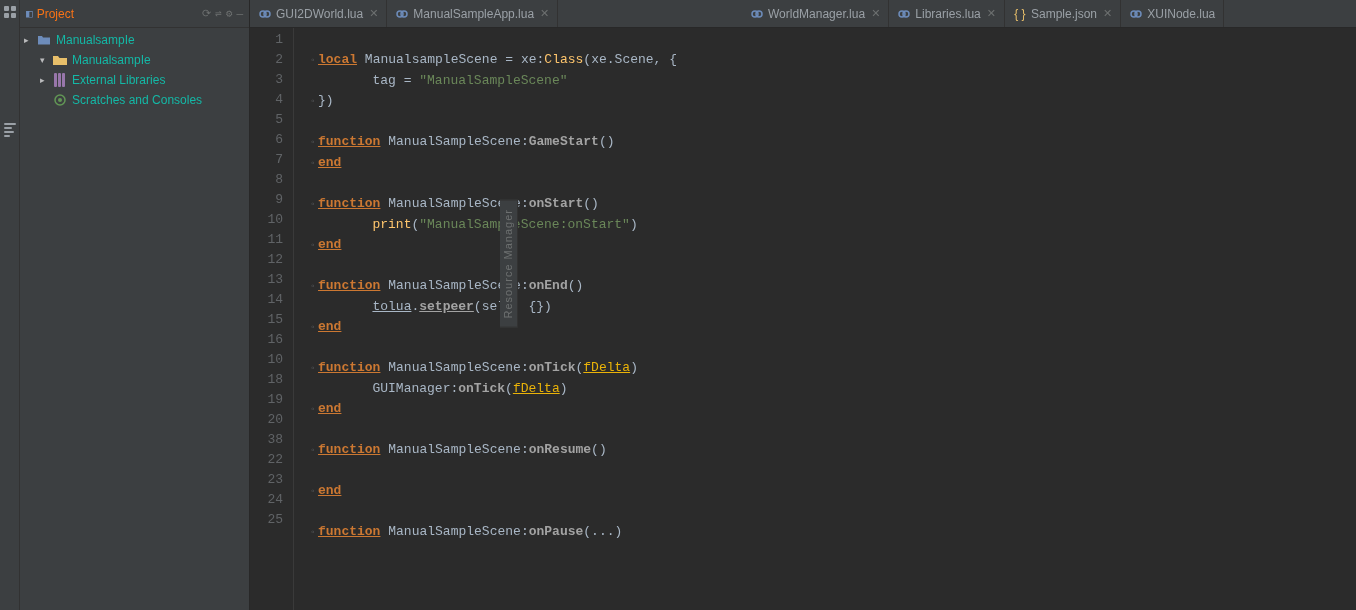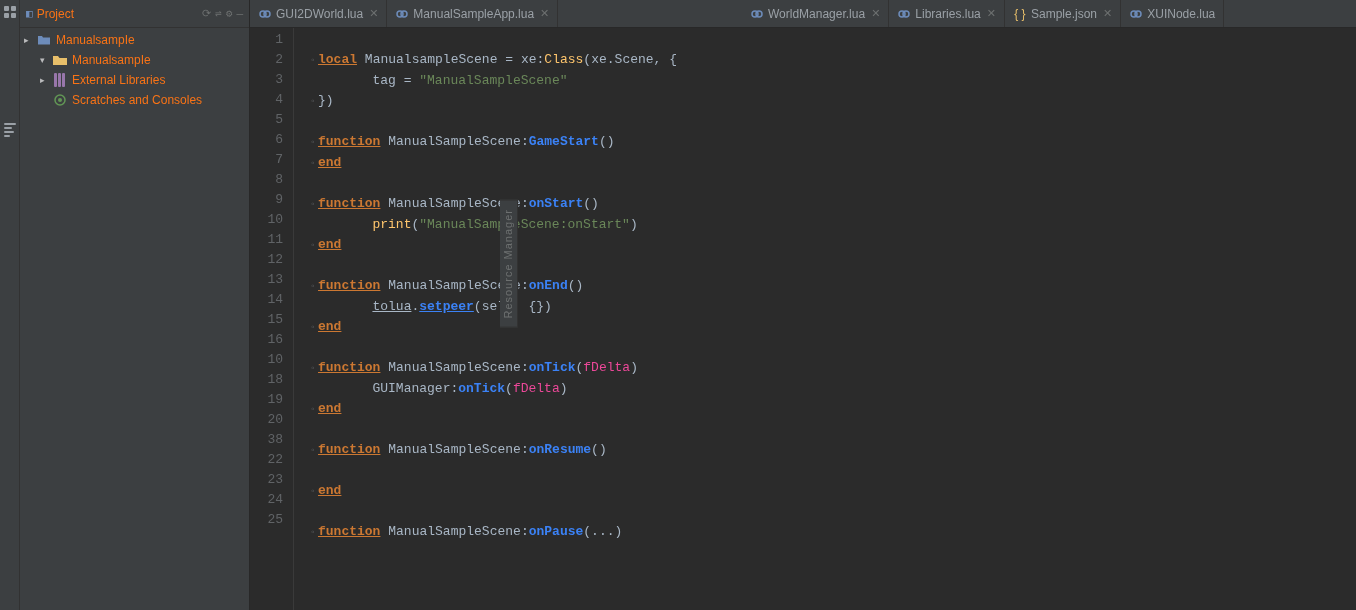--- a/index.html
+++ b/index.html
@@ -105,21 +105,21 @@
       width: 16px;
       height: 16px;
       flex-shrink: 0;
       display: flex;
       align-items: center;
       justify-content: center;
       font-size: 11px;
       margin-right: 4px;
     }
     .tree-item .item-label {
-      color: #f97316;
+      color: #14b8a6;
       font-size: 12px;
     }
 
     
     .icon-project { color: #6d8cba; }
     .icon-folder { color: #e8bf6a; }
     .icon-ext-lib { color: #9876aa; }
     .icon-scratches { color: #629755; }
 
     
@@ -228,25 +228,25 @@
       padding: 2px 0 2px 12px;
       overflow: visible;
       white-space: pre;
       line-height: 20px;
       font-size: 13px;
     }
 
     
     .kw { color: #cc7832; font-weight: bold; text-decoration: underline; } 
     .cls { color: #a9b7c6; }
-    .fn { color: #3b82f6; font-weight: bold; text-align: center; }
+    .fn { color: #a3a3a3; font-weight: bold; text-align: center; }
     .fn2 { color: #ffc66d; }
     .str { color: #6a8759; }
     .punc { color: #a9b7c6; }
-    .param { color: #ec4899; } 
+    .param { color: #eab308; text-decoration: underline; } 
     .fold-arrow {
       display: inline-block;
       color: #606366;
       font-size: 10px;
       margin-right: 2px;
       cursor: pointer;
       user-select: none;
     }
     .underline { text-decoration: underline; }
 

